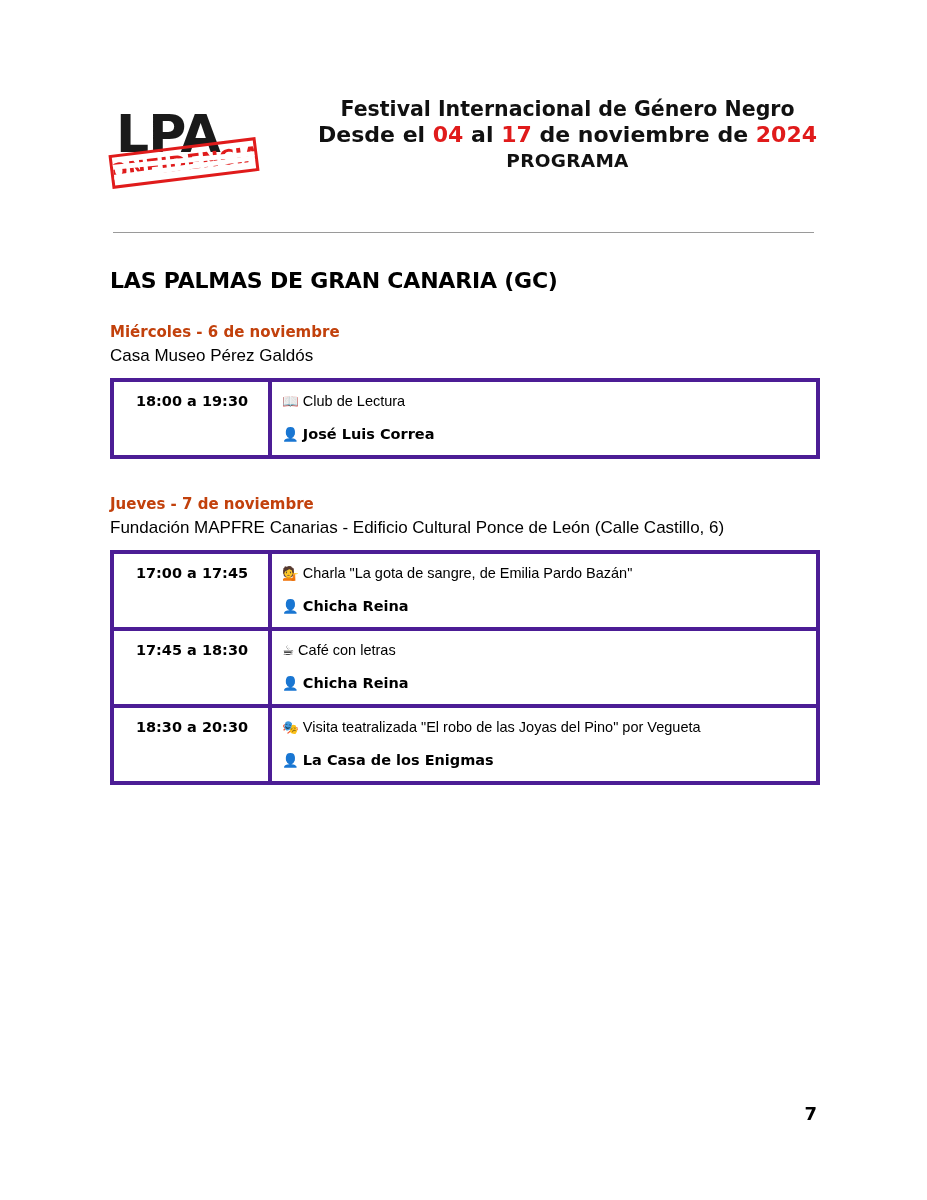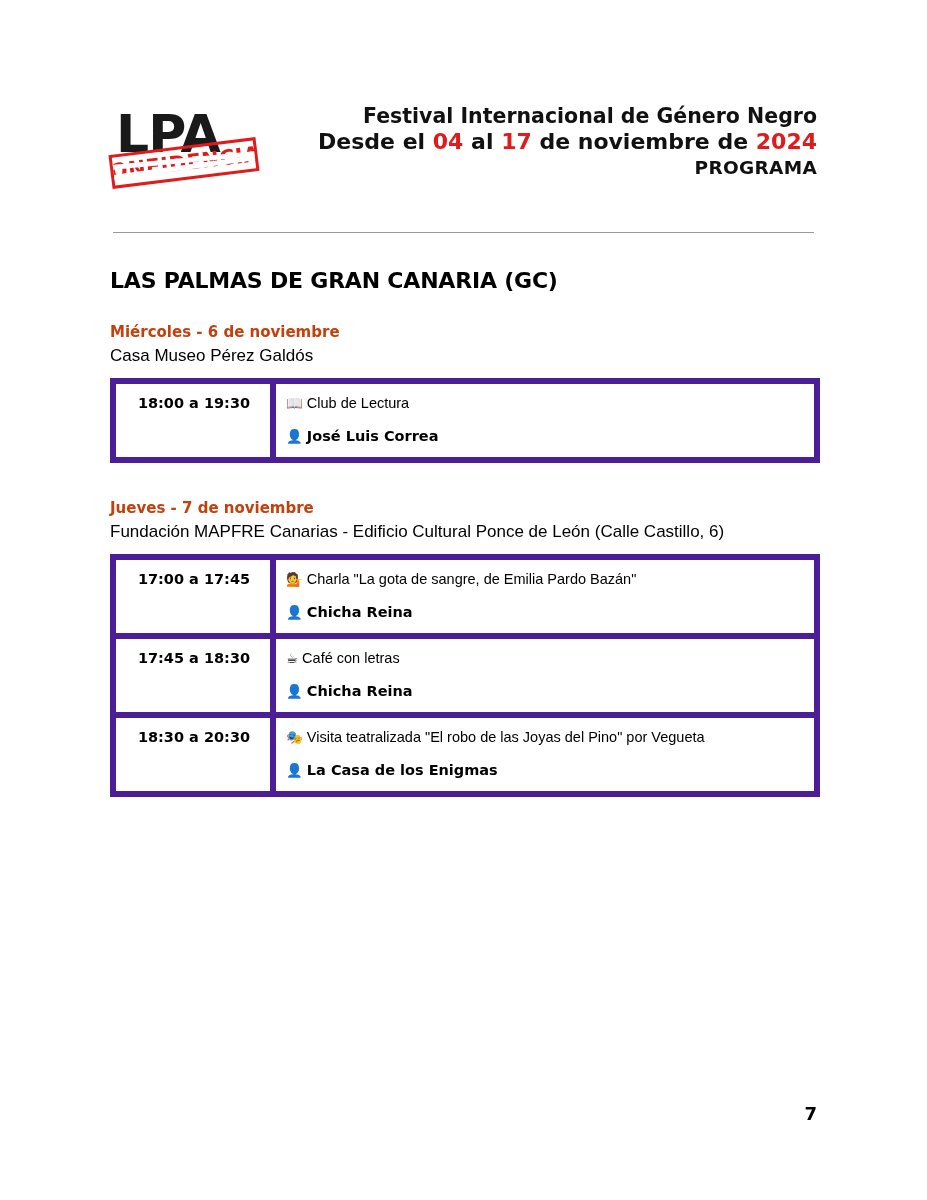--- a/index.html
+++ b/index.html
@@ -79,22 +79,22 @@
     right: -4px;
     height: 5px;
     background: #ffffff;
   }
   .logo-stamp::before { top: 9px; transform: rotate(1.5deg); }
   .logo-stamp::after { bottom: 7px; transform: rotate(-1deg); }
 
   .header-text {
     position: absolute;
     right: 0;
-    top: 15px;
-    text-align: right;
+    top: 8px;
+    text-align: center;
   }
   .fest-title {
     font-family: "DejaVu Sans", sans-serif;
     font-weight: bold;
     font-size: 20.5px;
     color: #111111;
     line-height: 26px;
     white-space: nowrap;
   }
   .fest-dates {
@@ -154,21 +154,21 @@
     color: #000;
   }
 
   table.sched {
     border-collapse: collapse;
     width: 710px;
     table-layout: fixed;
     margin: 0 0 36px 0;
   }
   table.sched td {
-    border: 6px solid #4c1d95;
+    border: 4px solid #4c1d95;
     vertical-align: top;
     padding: 9px 8px 10px 10px;
     font-size: 14.5px;
     line-height: 21px;
   }
   td.time {
     width: 136px;
     font-family: "DejaVu Sans", sans-serif;
     font-weight: bold;
     font-size: 14.5px;

